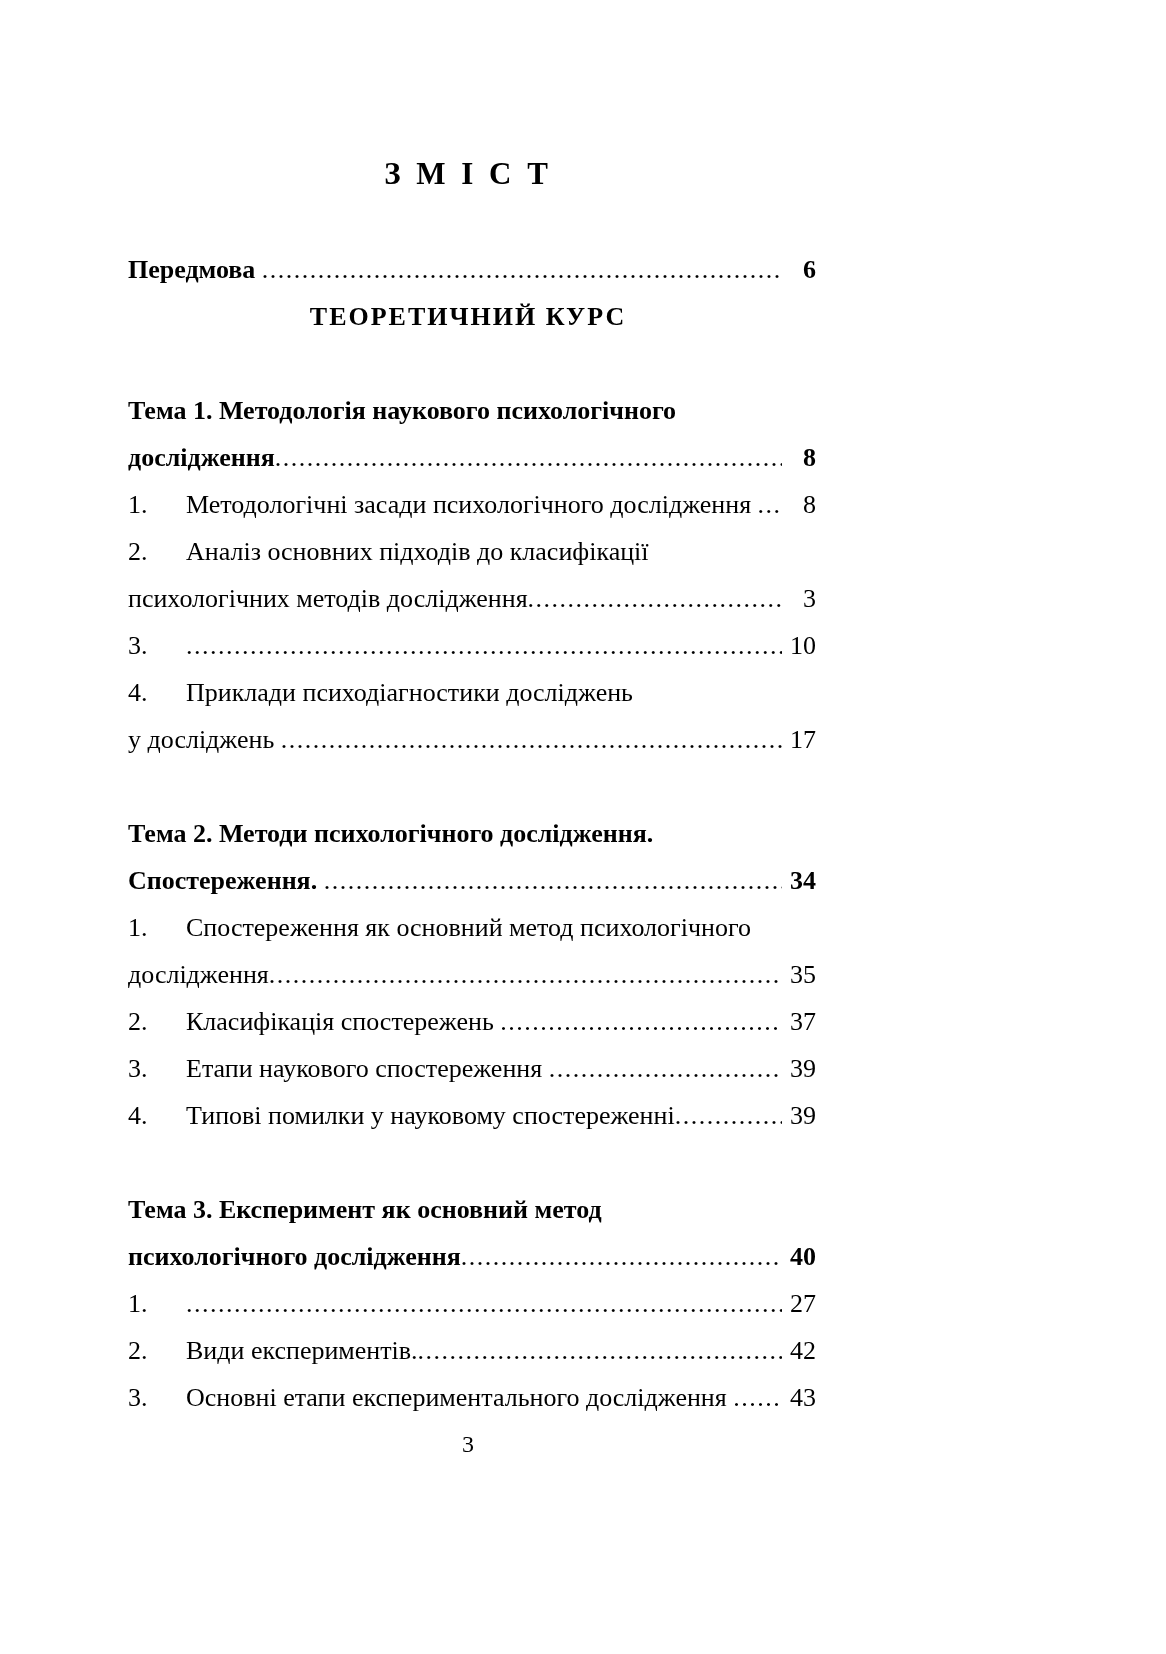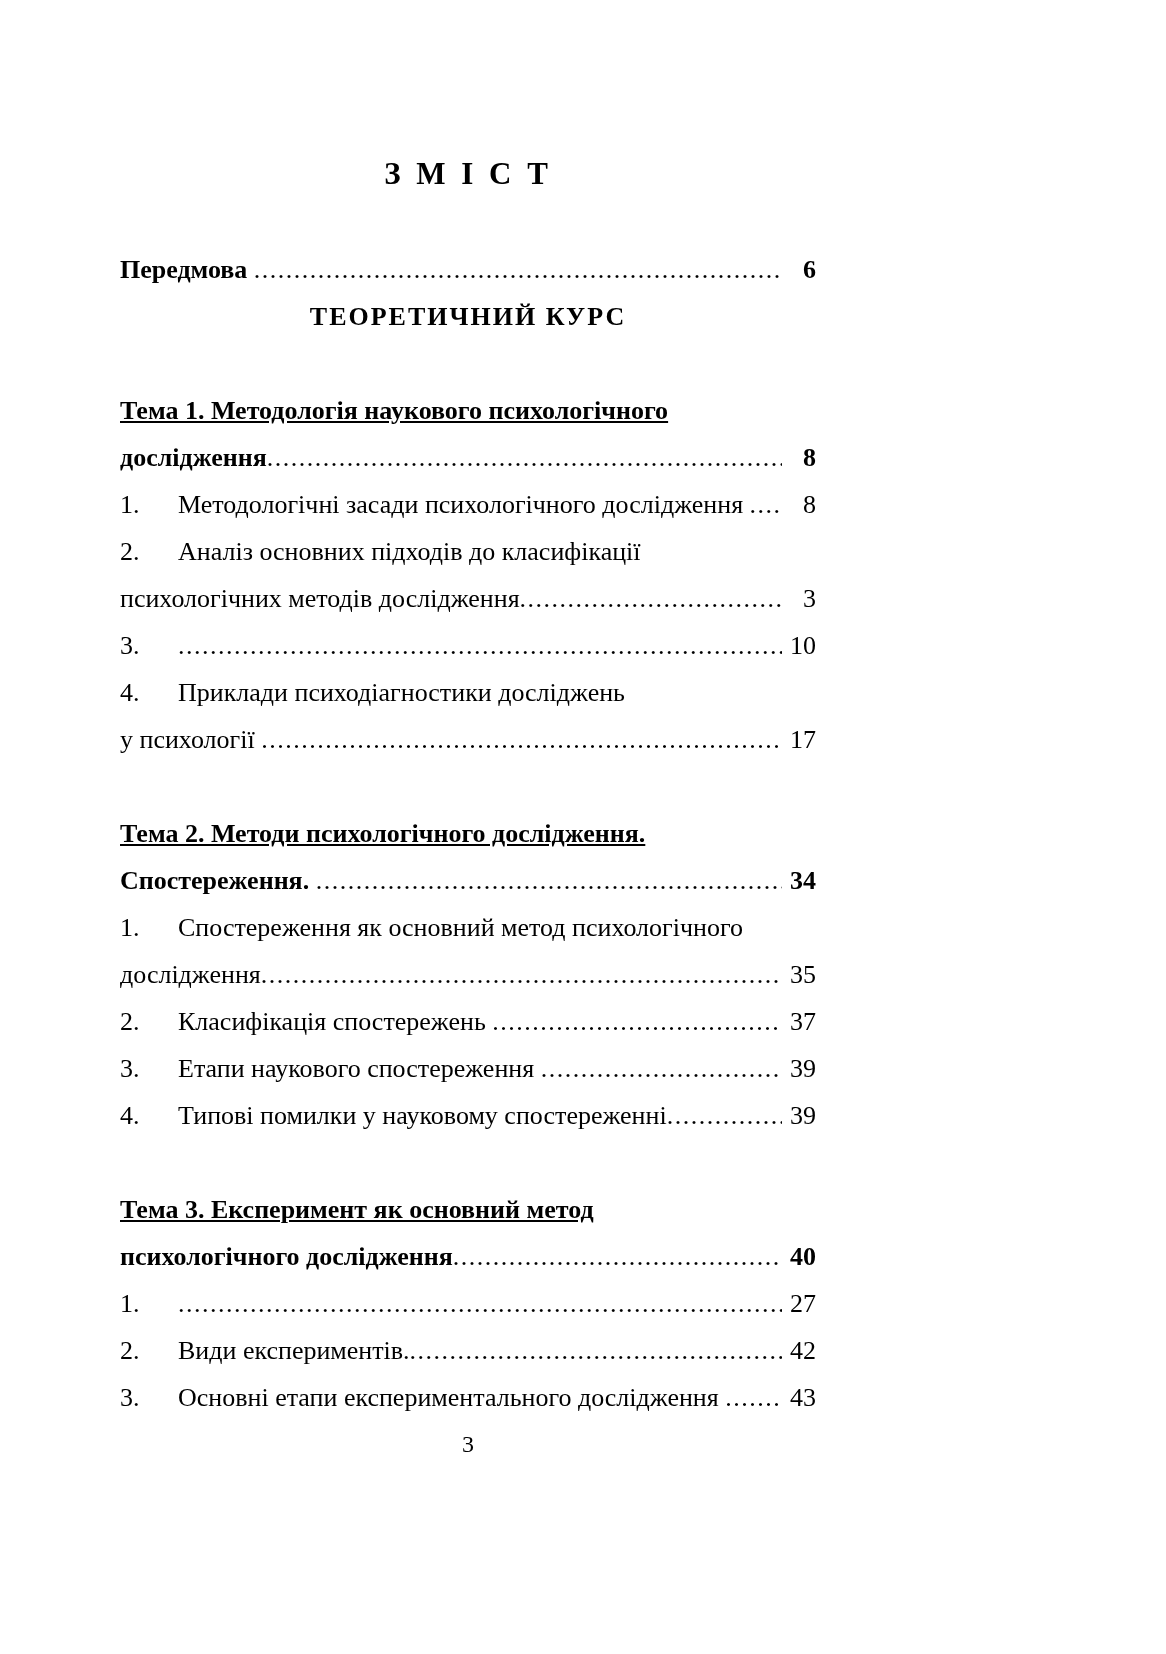--- a/index.html
+++ b/index.html
@@ -25,23 +25,24 @@
     line-height: 36px;
     margin: 0 0 54px 0;
   }
   .line {
     display: flex;
     align-items: center;
     height: 47px;
     line-height: 47px;
     font-size: 26px;
     white-space: pre;
+    margin-left: 8px;
   }
   .line.bold { font-weight: bold; }
-  .line.gap { margin-top: 47px; text-decoration: underline; }
+  .line.gap { margin-top: 47px; }
   .num {
     flex: none;
     width: 58px;
   }
   .entry-text { flex: none; white-space: pre; }
   .dots {
     flex: 1 1 auto;
     overflow: hidden;
     white-space: nowrap;
     letter-spacing: 1.5px;
@@ -123,21 +124,21 @@
         <span class="num">3.</span>
         <span class="dots"></span>
         <span class="page-num">10</span>
       </div>
 
       <div class="line">
         <span class="num">4.</span>
         <span class="entry-text">Приклади психодіагностики досліджень</span>
       </div>
       <div class="line">
-        <span class="entry-text">у психології </span>
+        <span class="entry-text">у досліджень </span>
         <span class="dots"></span>
         <span class="page-num">17</span>
       </div>
     </div>
 
     <div>
       <div class="line bold gap">
         <span class="entry-text">Тема 2. Методи психологічного дослідження.</span>
       </div>
       <div class="line bold">

